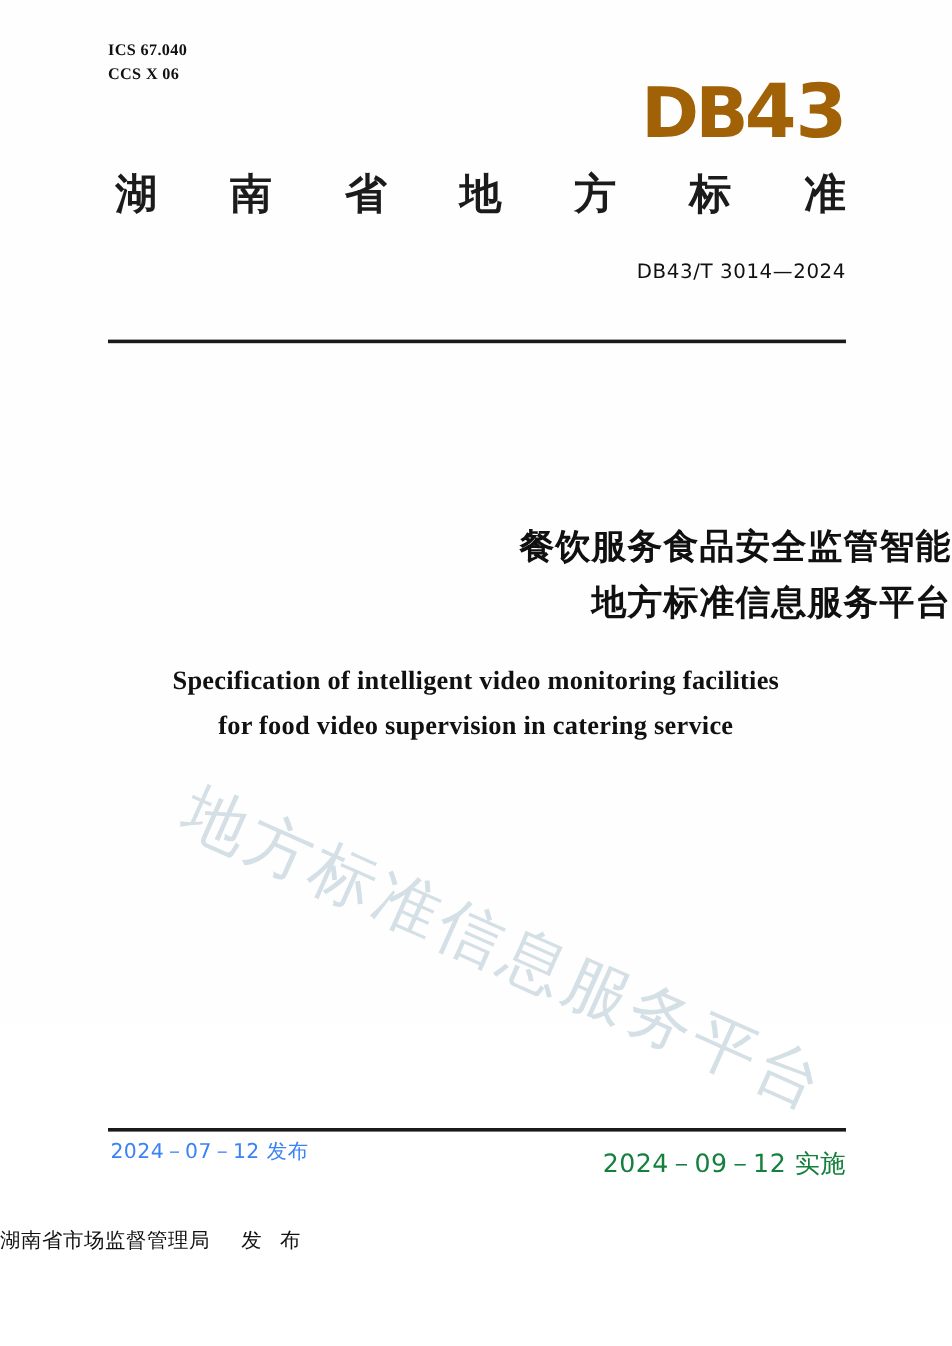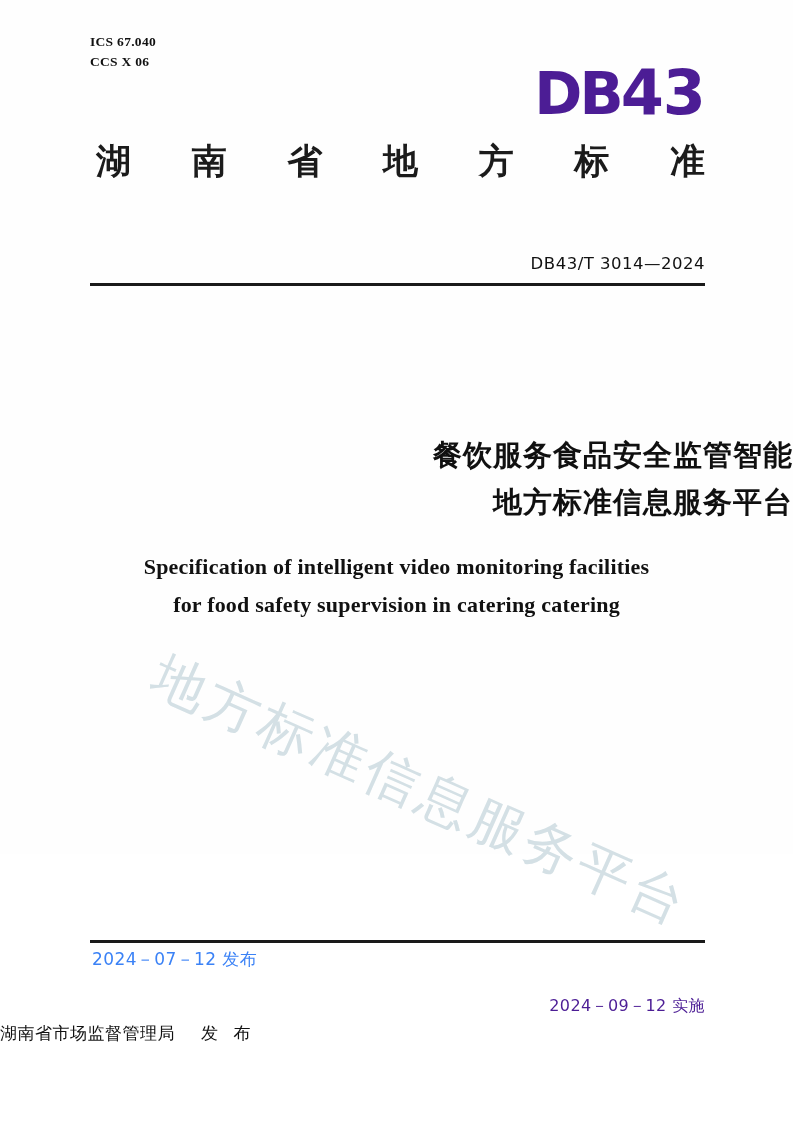--- a/index.html
+++ b/index.html
@@ -39,21 +39,21 @@
   
   .db-logo {
     position: absolute;
     right: 88px;
     top: 62px;
     font-family: "Liberation Serif", serif;
     font-weight: bold;
     font-size: 62px;
     line-height: 62px;
     letter-spacing: -1px;
-    color: #4c1d95;
+    color: #a16207;
     white-space: nowrap;
     text-align: center;
   }
   .db-logo .db {
     font-family: "DejaVu Sans", sans-serif;
     font-weight: bold;
     font-size: 58px;
     letter-spacing: -3px;
   }
   .db-logo .num {
@@ -81,21 +81,20 @@
   
   .std-no {
     position: absolute;
     right: 88px;
     top: 217px;
     font-family: "DejaVu Sans", sans-serif;
     font-size: 16.5px;
     letter-spacing: 0.5px;
     color: #111;
     white-space: nowrap;
-    margin-top: 37px;
   }
 
   
   .rule-top {
     position: absolute;
     left: 90px;
     right: 88px;
     top: 283px;
     height: 2.5px;
     background: #1a1a1a;
@@ -162,25 +161,25 @@
     left: 92px;
     top: 948px;
     font-family: "DejaVu Sans", sans-serif;
     font-size: 17px;
     letter-spacing: 0.4px;
     color: #3b82f6;
   }
   .date-right {
     position: absolute;
     right: 88px;
-    top: 996px;
-    font-family: "DejaVu Sans", sans-serif;
-    font-size: 16px;
+    top: 956px;
+    font-family: "DejaVu Sans", sans-serif;
+    font-size: 21px;
     letter-spacing: 0.4px;
-    color: #4c1d95;
+    color: #15803d;
     white-space: nowrap;
   }
 
   
   .publisher {
     position: absolute;
     left: 0; right: 0;
     top: 1022px;
     text-align: left;
     font-family: "DejaVu Sans", sans-serif;
@@ -219,21 +218,21 @@
 
   <div class="rule-top"></div>
 
   <div class="cn-title">
     <div>餐饮服务食品安全监管智能</div>
     <div>地方标准信息服务平台</div>
   </div>
 
   <div class="en-title">
     <div>Specification of intelligent video monitoring facilities</div>
-    <div>for food safety supervision in catering catering</div>
+    <div>for food video supervision in catering service</div>
   </div>
 
   <div class="watermark">地方标准信息服务平台</div>
 
   <div class="rule-bottom"></div>
 
   <div class="date-left">2024－07－12 发布</div>
   <div class="date-right">2024－09－12 实施</div>
 
   <div class="publisher">

